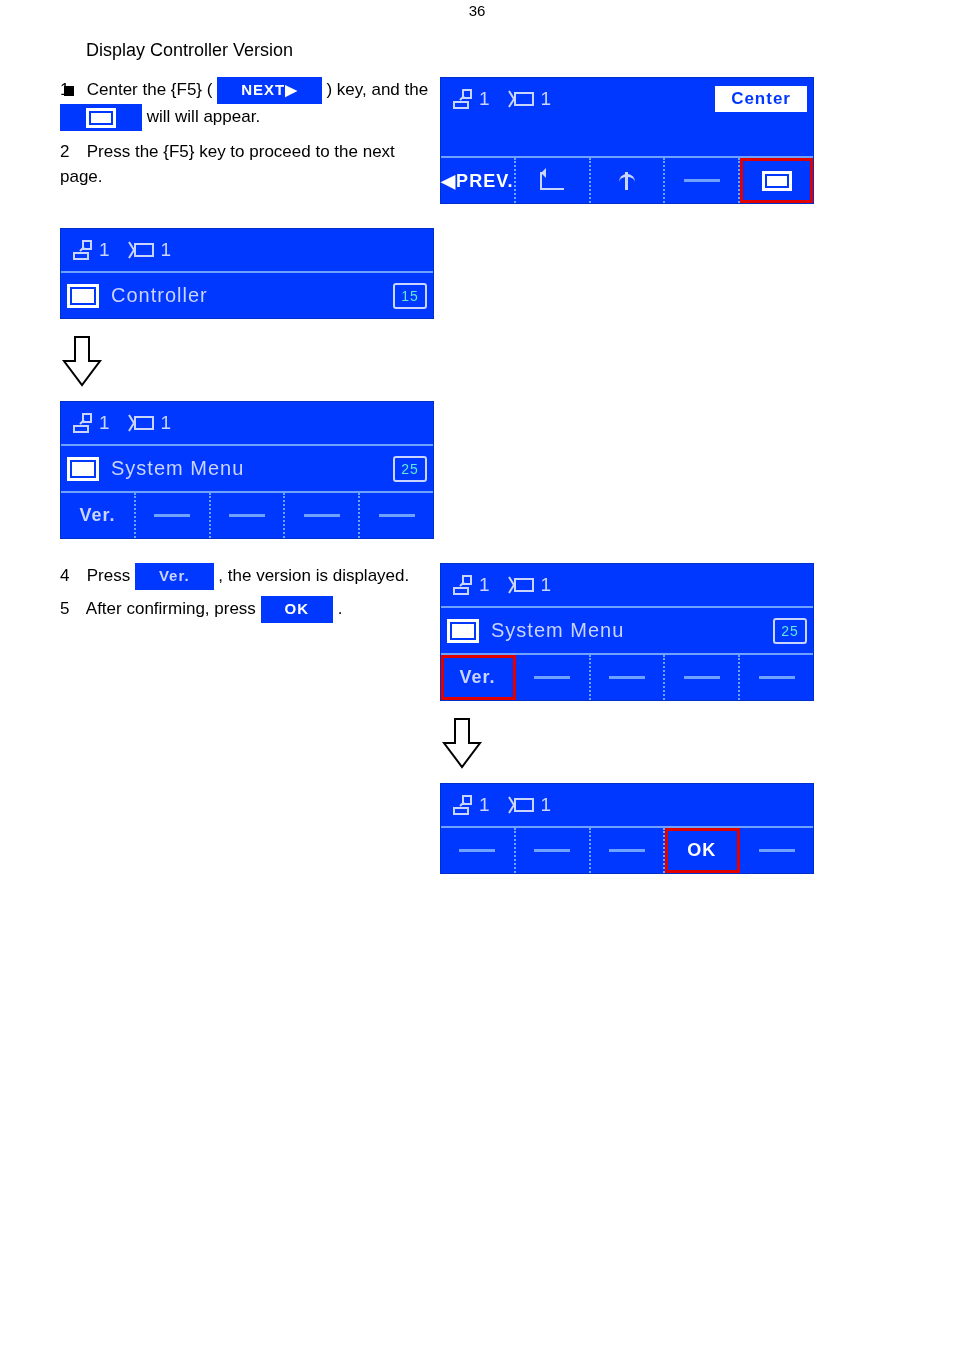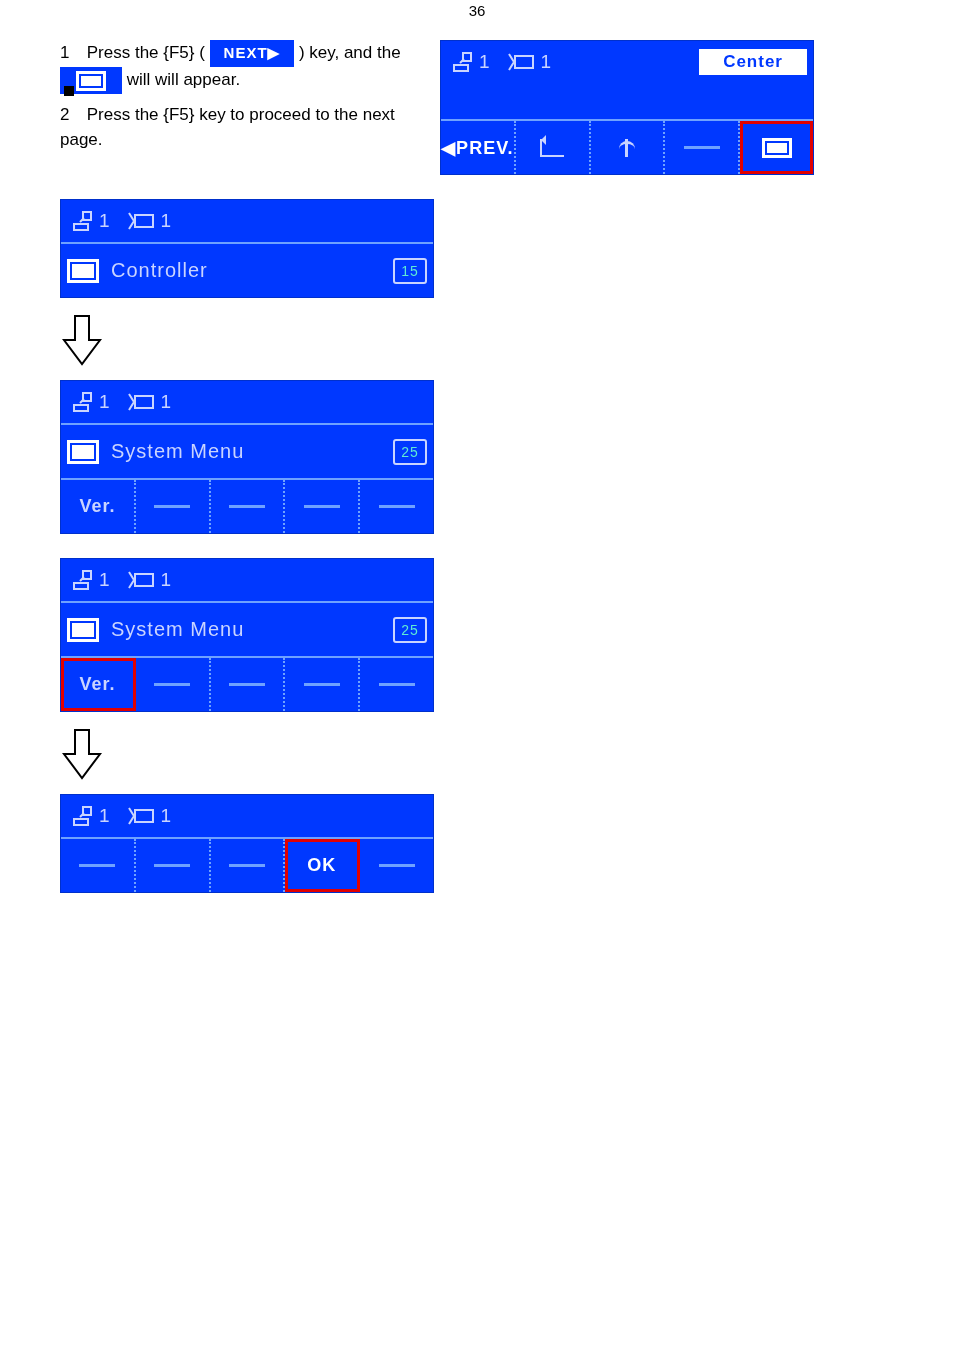--- a/index.html
+++ b/index.html
@@ -48,21 +48,21 @@
   }
   .step-text .num {
     display: inline-block;
     width: 22px;
   }
   .chip {
     display: inline-block;
     background: #0038ff;
     color: #fff;
     font-weight: bold;
-    padding: 2px 14px;
+    padding: 2px 24px;
     font-family: "Arial Black", Arial, sans-serif;
     font-size: 15px;
     letter-spacing: 1px;
     vertical-align: middle;
   }
   .chip.light {
     color: #c9d4ff;
   }
   
   .screens {
@@ -74,21 +74,21 @@
     color: #fff;
     font-family: "Arial Black", Arial, sans-serif;
     letter-spacing: 1px;
     border: 1px solid #0030cc;
     margin-bottom: 10px;
     position: relative;
   }
   .lcd .row {
     display: flex;
     align-items: center;
-    height: 55px;
+    height: 47px;
     border-top: 2px solid #6fa2ff;
     box-sizing: border-box;
   }
   .lcd .row:first-child {
     border-top: none;
     height: 42px;
   }
   .lcd .status-spacer {
     height: 36px;
     border-top: none;
@@ -129,21 +129,21 @@
     color: #c9d4ff;
     font-size: 19px;
     display: flex;
     align-items: center;
     gap: 4px;
   }
   .tag-right {
     background: #fff;
     color: #0038ff;
     font-weight: bold;
-    padding: 3px 24px;
+    padding: 3px 16px;
     margin-right: 6px;
     font-size: 17px;
   }
   .title-row {
     padding-left: 6px;
     gap: 8px;
     justify-content: center;
   }
   .title-row .screen-icon {
     width: 32px;
@@ -212,25 +212,26 @@
   
   .chip .ico-monitor { display:inline-block; vertical-align:middle; margin:0 2px; }
 </style>
 </head>
 <body>
 
 <div class="page">
   <div class="page-num">36</div>
 
   <div class="bullet"></div>
+  <div class="heading" style="margin-left:26px;">Display Controller Version</div>
 
   <div class="step-row">
     <div class="step-text">
       <span class="num">1</span>
-      <span>Press the {F5} (</span>
+      <span>Center the {F5} (</span>
       <span class="chip">NEXT▶</span>
       <span>) key, and the </span>
       <span class="chip"><span class="ico-monitor"></span></span>
       <span> will will appear.</span>
       <div style="height:8px"></div>
       <span class="num">2</span>
       <span>Press the {F5} key to proceed to the next page.</span>
     </div>
     <div class="screens">
       <div class="lcd">
@@ -326,20 +327,31 @@
           <div class="cell dash"></div>
           <div class="cell dash"></div>
           <div class="cell dash"></div>
           <div class="cell dash"></div>
         </div>
       </div>
     </div>
   </div>
 
   <div class="step-row">
+    <div class="step-text">
+      <span class="num">4</span>
+      <span>Press </span>
+      <span class="chip light">Ver.</span>
+      <span>, the version is displayed.</span>
+      <div style="height:6px"></div>
+      <span class="num">5</span>
+      <span>After confirming, press </span>
+      <span class="chip">OK</span>
+      <span>.</span>
+    </div>
     <div class="screens">
       <div class="lcd">
         <div class="row">
           <div class="status-left">
             <span class="ico">
               <svg width="24" height="22" viewBox="0 0 24 22">
                   <path d="M3 14h14v6H3zM12 2h8v8h-8zM9 12l4-4" stroke="#c9d4ff" stroke-width="2" fill="none"></path>
                 </svg>
               <span>1</span>
             </span>

